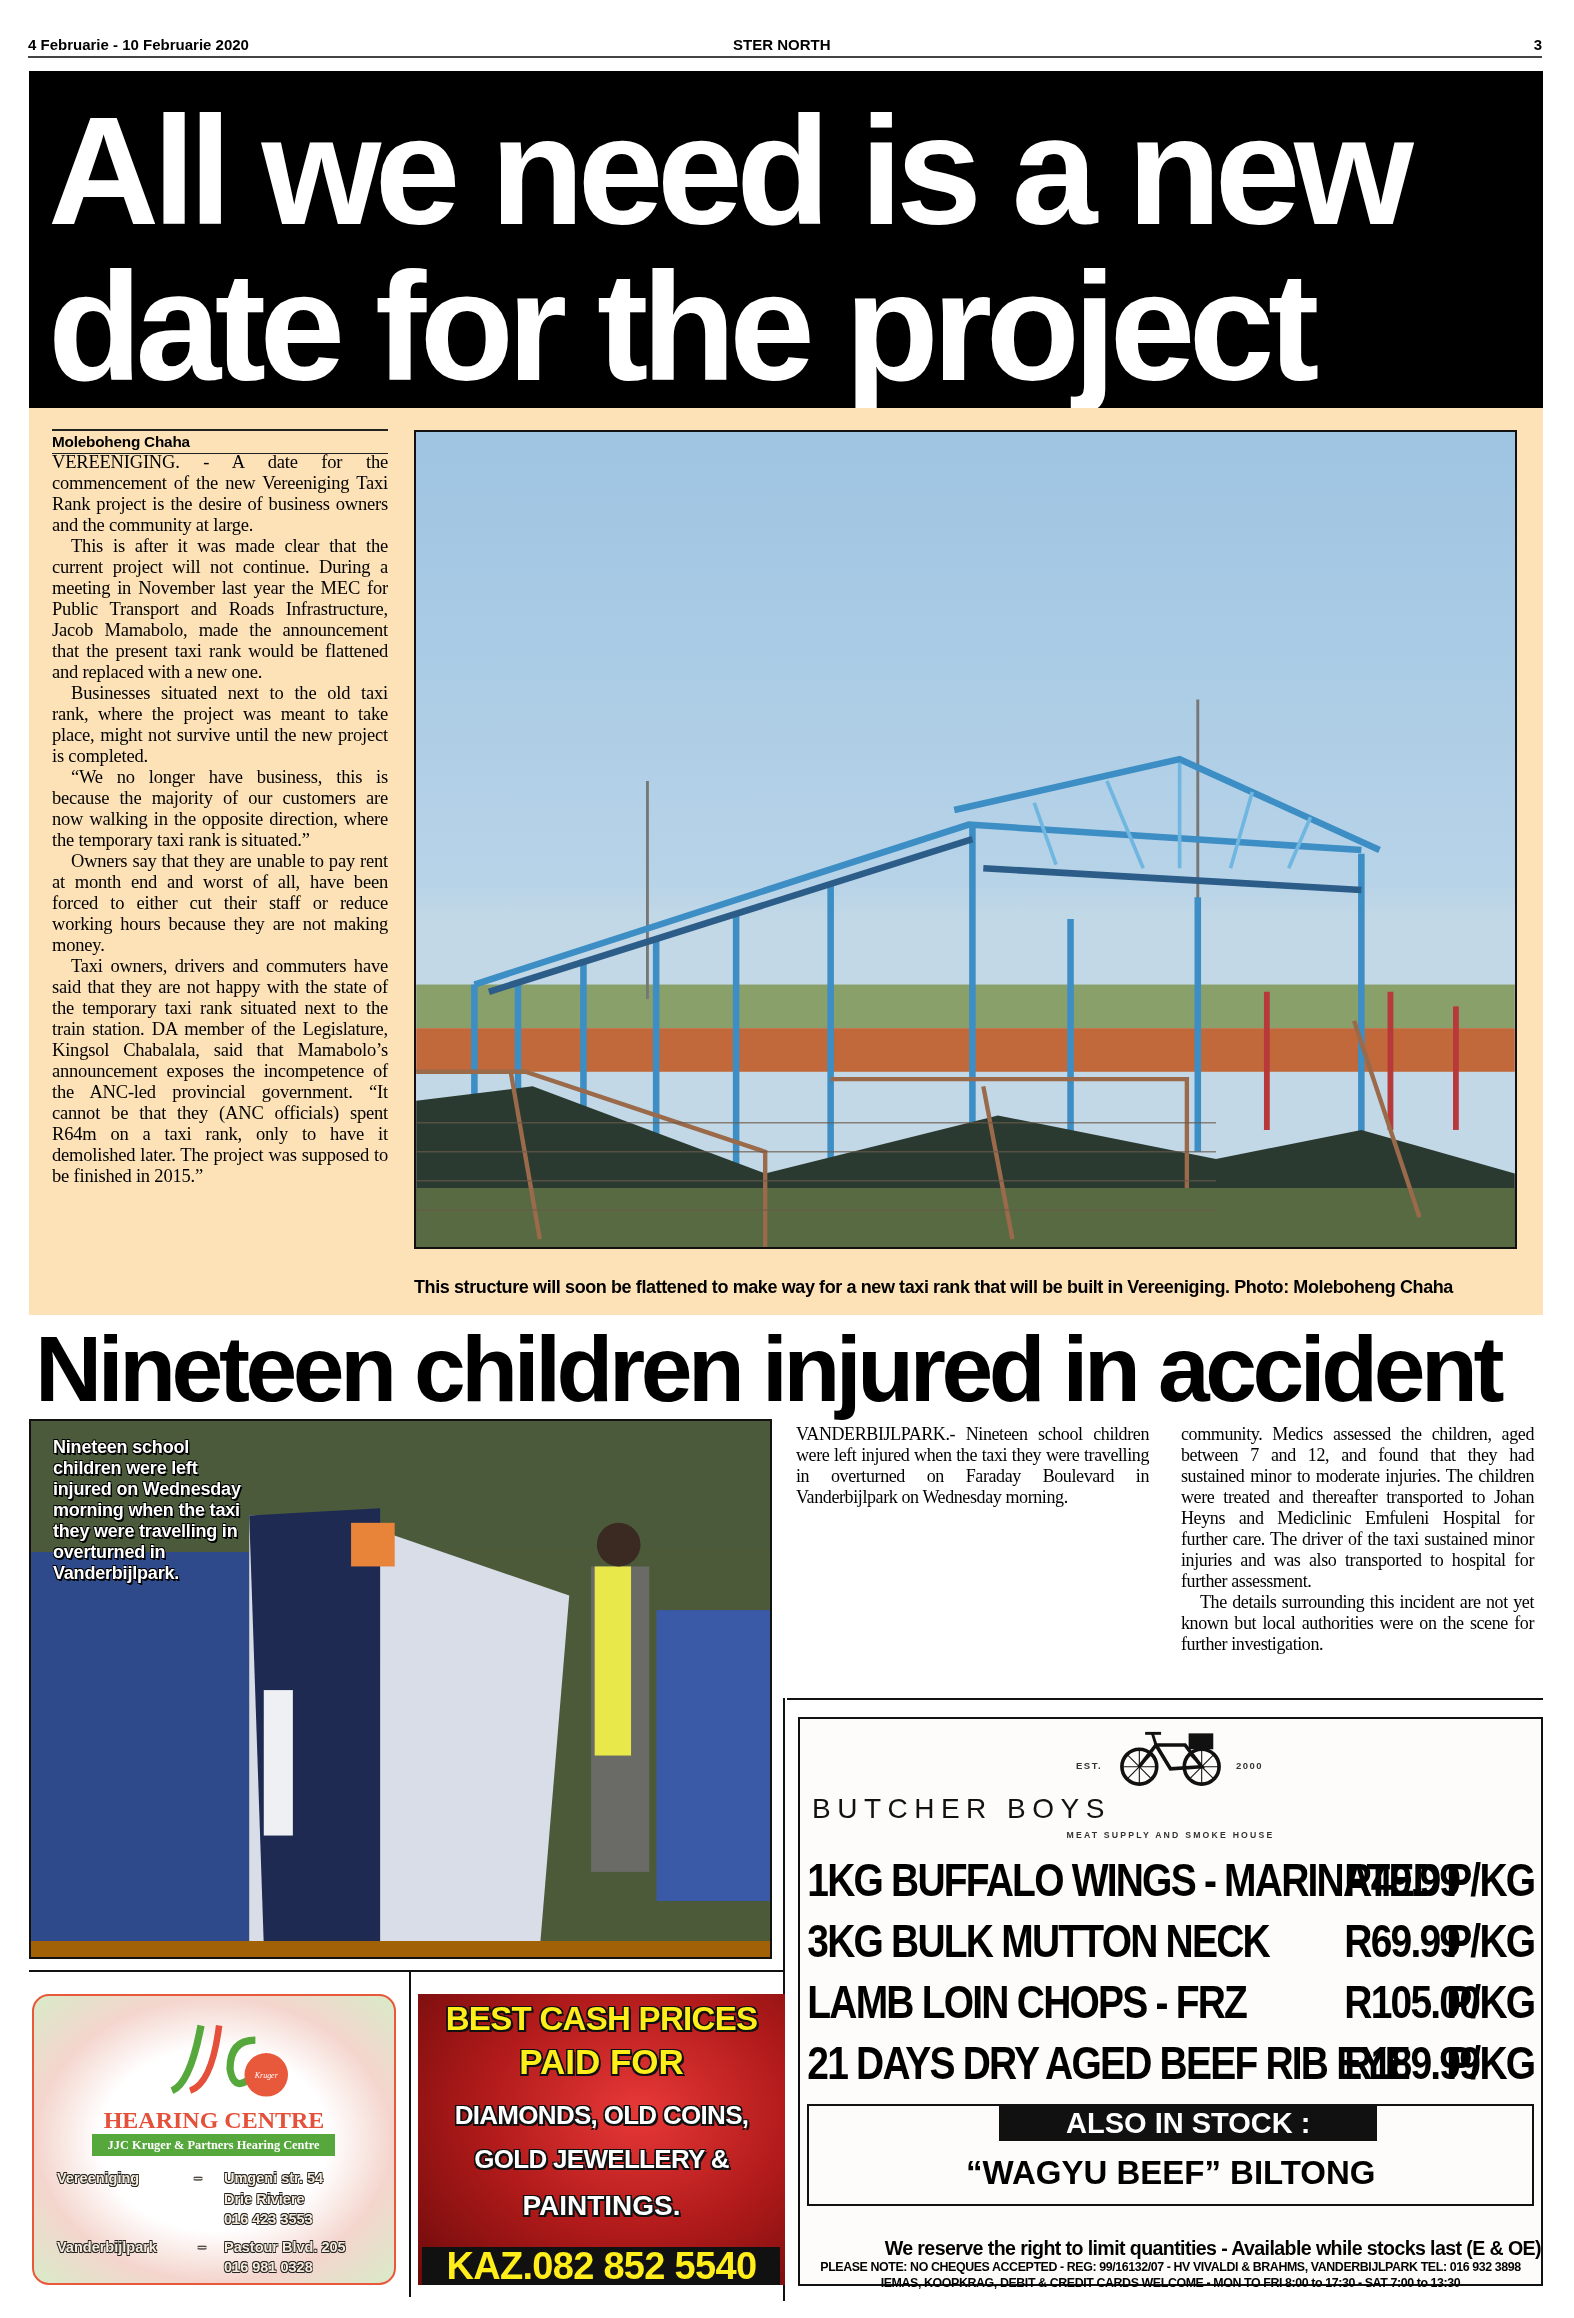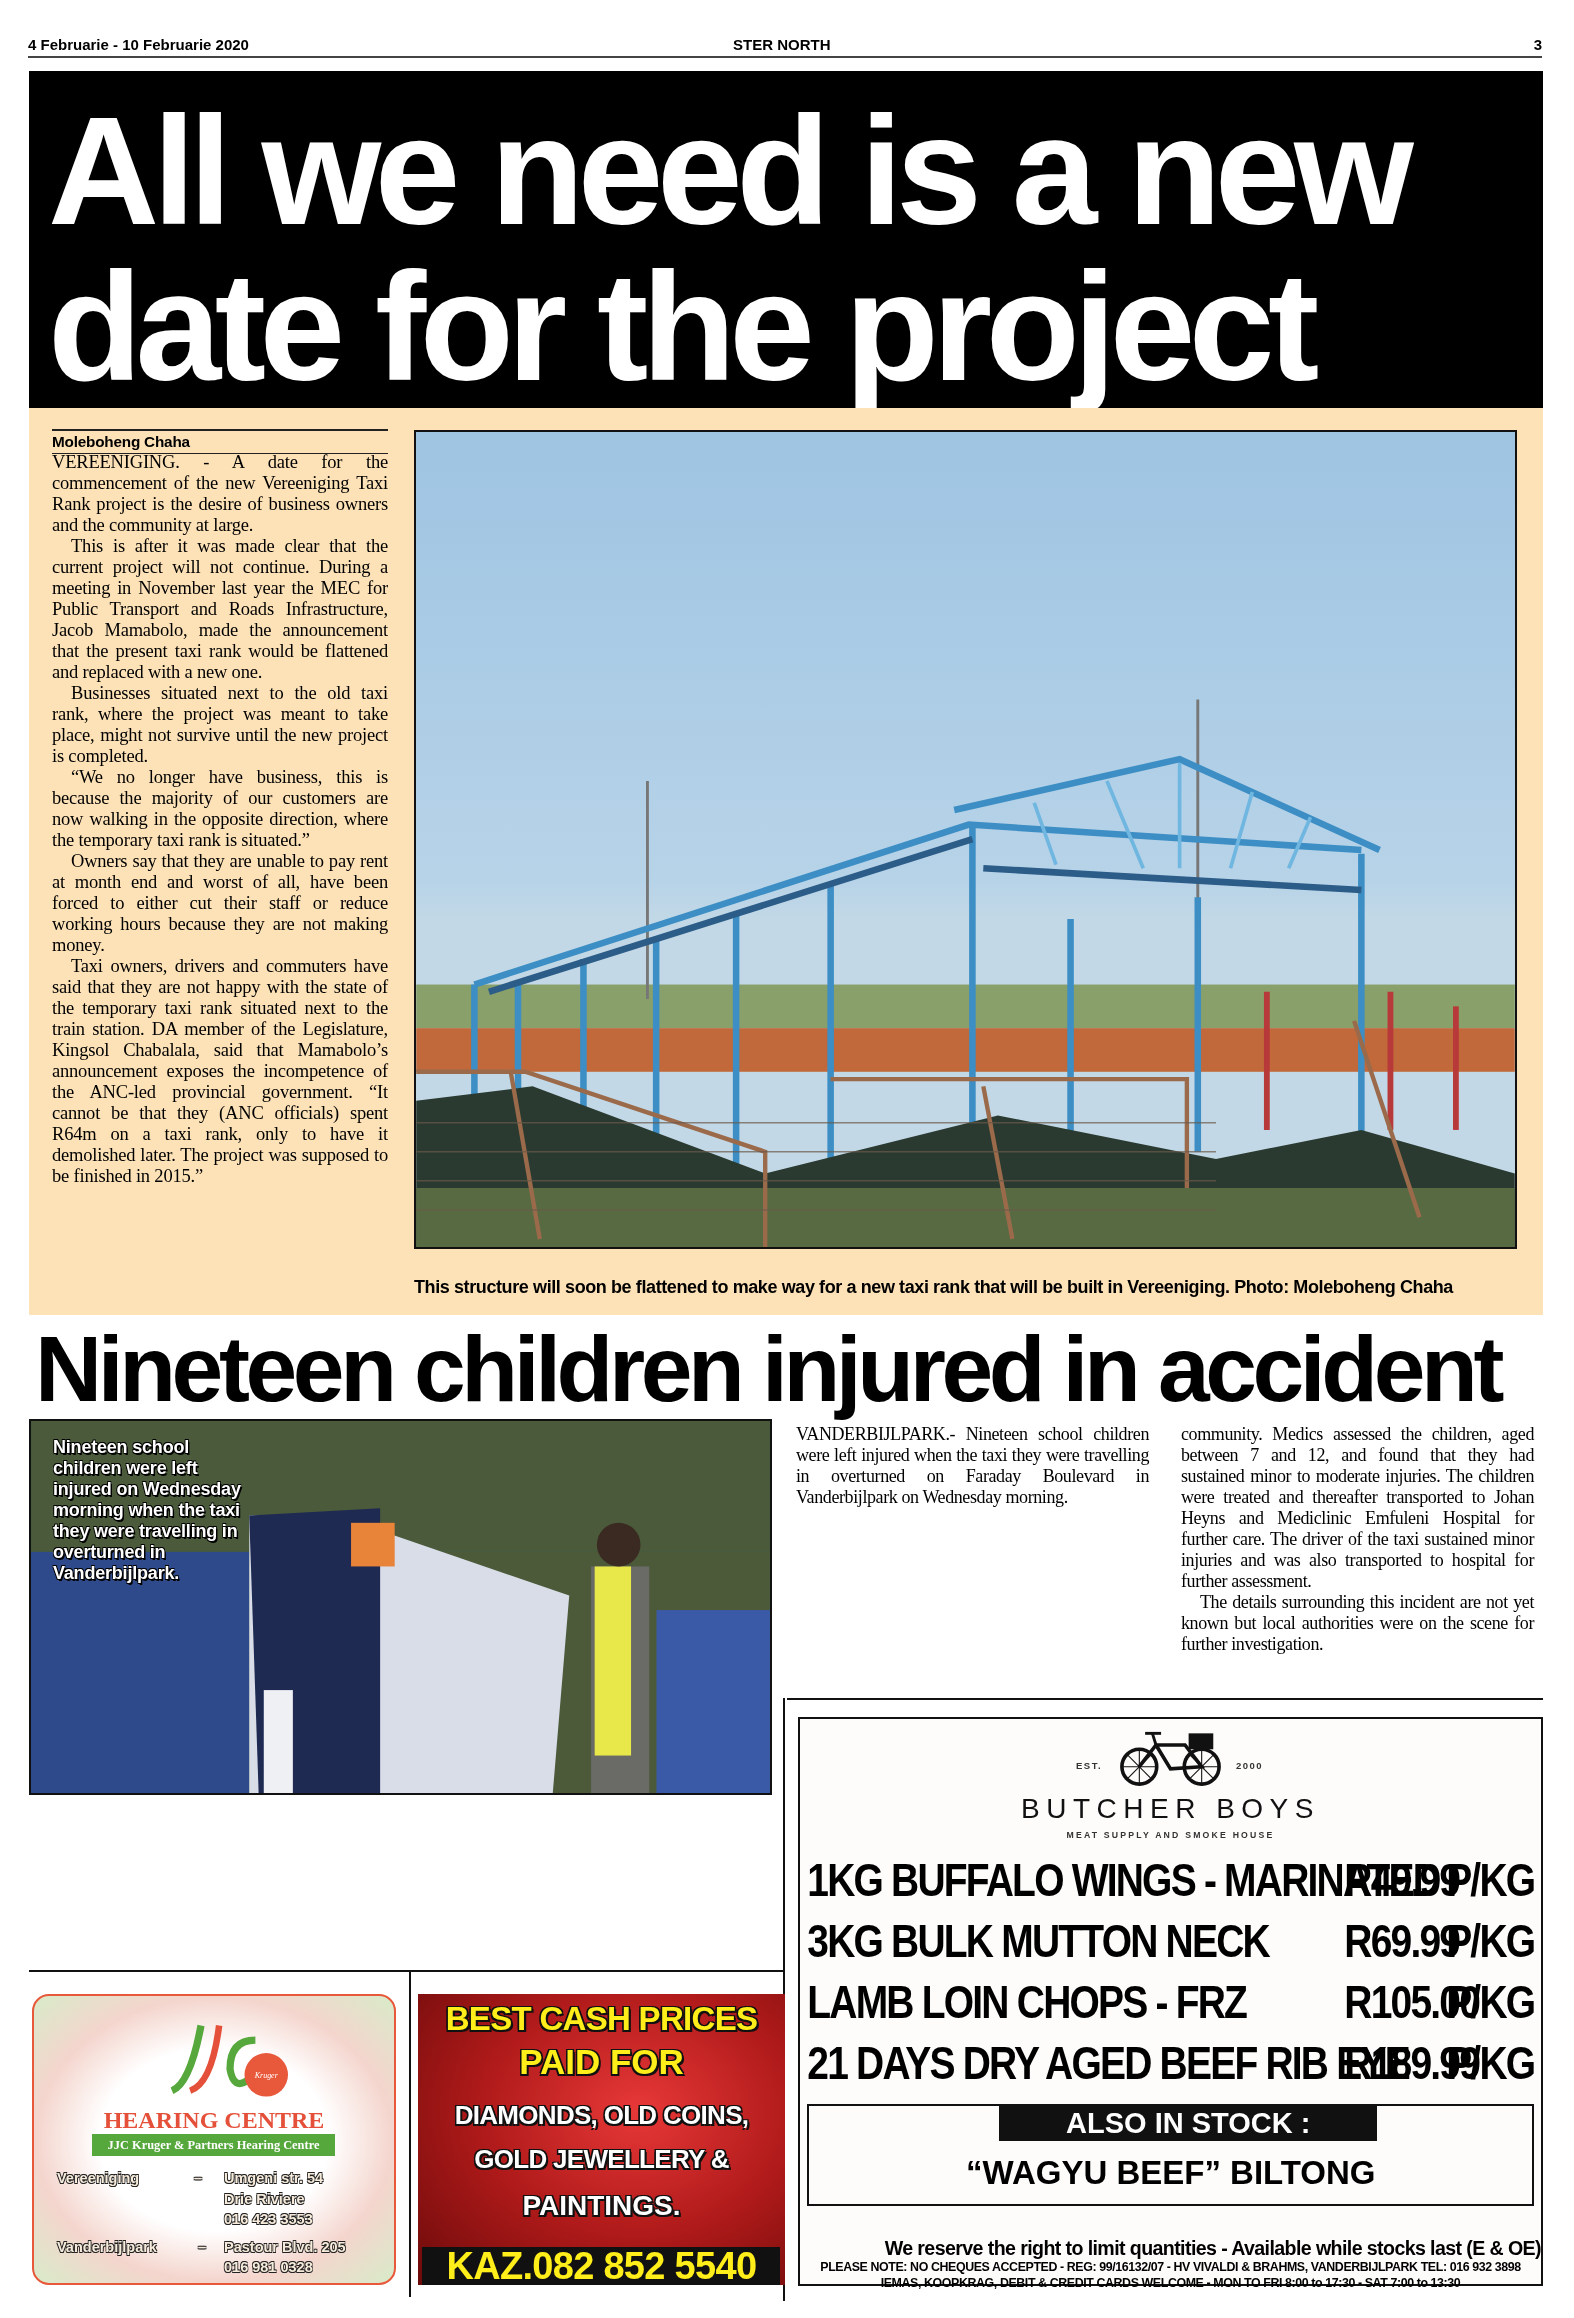--- a/index.html
+++ b/index.html
@@ -23,37 +23,37 @@
   .body1 { left: 52px; top: 452px; width: 336px; font-family: "Liberation Serif", serif; font-size: 18.5px; line-height: 21px; text-align: justify; letter-spacing: -0.2px; }
   .body1 p { text-indent: 0; }
   .body1 p + p { text-indent: 19px; }
 
   .photo1 { left: 414px; top: 430px; width: 1103px; height: 819px; border: 2.2px solid #111; overflow: hidden; background: linear-gradient(#9ec4e2 0%, #b7d3e8 55%, #c2d8e6 60%); }
   .caption1 { left: 414px; top: 1277px; width: 1103px; font-weight: bold; font-size: 18px; letter-spacing: -0.4px; }
 
   
   .hl2 { left: 35px; top: 1322px; width: 1512px; font-weight: bold; font-size: 93px; line-height: 95px; letter-spacing: -4.4px; white-space: nowrap; }
 
-  .photo2 { left: 29px; top: 1419px; width: 743px; height: 376px; border: 2.2px solid #111; overflow: hidden; background: #0f766e; }
+  .photo2 { left: 29px; top: 1419px; width: 743px; height: 540px; border: 2.2px solid #111; overflow: hidden; background: #a16207; }
   .photo2-cap { position: absolute; left: 22px; top: 16px; width: 189px; color: #fff; font-weight: bold; font-size: 18px; line-height: 21px; text-shadow: 1.5px 1.5px 0 #000, -0.7px -0.7px 0 #000, 0.7px -0.7px 0 #000, -0.7px 0.7px 0 #000; letter-spacing: -0.2px; }
 
   .body2 { top: 1424px; width: 353px; font-family: "Liberation Serif", serif; font-size: 18px; line-height: 21px; text-align: justify; letter-spacing: -0.4px; }
   .body2 p + p { text-indent: 19px; }
   .body2 .cont { text-indent: 0 !important; }
 
   .rule-right { left: 787px; top: 1698px; width: 756px; height: 2.2px; background: #111; }
   .rule-vert { left: 783px; top: 1698px; width: 2.2px; height: 603px; background: #111; }
   .rule-left { left: 29px; top: 1970px; width: 756px; height: 2.2px; background: #111; }
   .rule-vert2 { left: 409px; top: 1970px; width: 2.2px; height: 327px; background: #111; }
 
   
   .butcher { left: 798px; top: 1717px; width: 745px; height: 569px; border: 2.2px solid #111; background: #fdfcfa; padding-left: 12px; }
   .b-logo { position: absolute; left: 0; top: 10.2px; width: 100%; text-align: center; }
   .b-est { position: absolute; top: 41px; font-size: 9.5px; font-weight: bold; color: #333; letter-spacing: 1.5px; }
-  .b-name { position: absolute; left: 0; top: 74px; width: 100%; text-align: center; font-size: 28px; letter-spacing: 6.5px; font-weight: normal; color: #111; }
+  .b-name { position: absolute; left: 12px; top: 74px; width: 100%; font-size: 28px; letter-spacing: 6.5px; font-weight: normal; color: #111; }
   .b-tag { position: absolute; left: 0; top: 111px; width: 100%; text-align: center; font-size: 8.7px; letter-spacing: 2.2px; color: #333; font-weight: bold; }
   .b-items { position: absolute; left: 7.3px; top: 131px; width: 727px; }
   .b-row { position: relative; height: 61px; font-weight: bold; font-size: 39px; letter-spacing: -1.8px; transform: scaleY(1.18); transform-origin: top left; }
   .b-row .it { position: absolute; left: 0; top: 4.4px; white-space: nowrap; }
   .b-row .pr { position: absolute; left: 537px; top: 4.4px; white-space: nowrap; }
   .b-row .uk { position: absolute; right: 0; top: 4.4px; }
   .b-stock { position: absolute; left: 7.3px; top: 385px; width: 727px; height: 102px; border: 2.9px solid #111; }
   .b-stock-h { position: absolute; left: 190px; top: -1.5px; width: 378px; height: 36px; background: #111; color: #fff; text-align: center; font-weight: bold; font-size: 29px; line-height: 36px; }
   .b-stock-t { position: absolute; left: 0; top: 48px; width: 100%; text-align: center; font-weight: bold; font-size: 33px; }
   .b-valid { position: absolute; left: 0; top: 494px; width: 100%; height: 22px; background: #111; color: #fff; text-align: center; font-weight: bold; font-size: 16px; line-height: 22px; }

